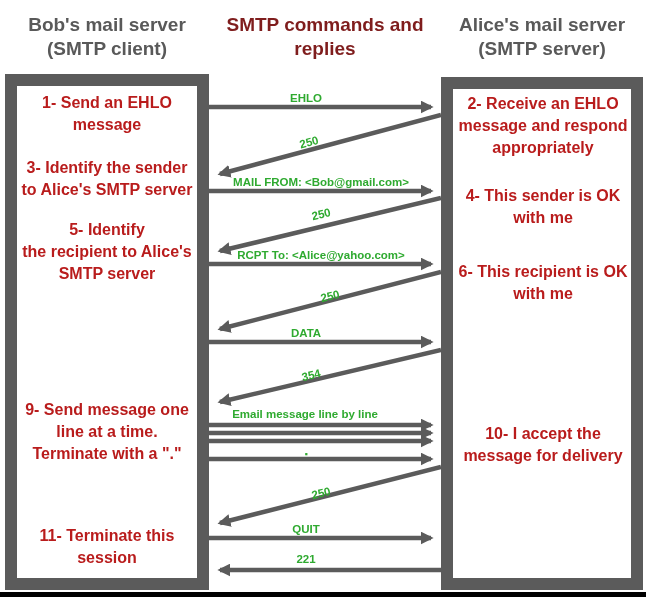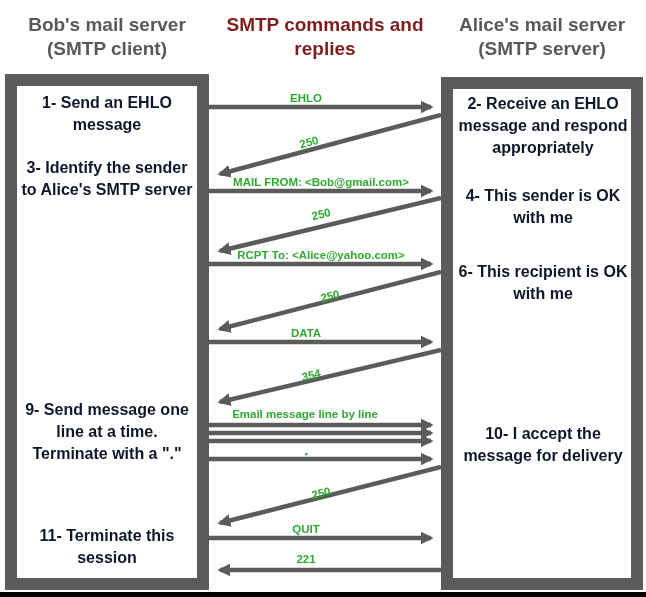--- a/index.html
+++ b/index.html
@@ -21,21 +21,21 @@
 
   .box {
     position:absolute; background:#ffffff;
     border:12px solid #5b5b5b;
   }
   .box-bob   { left:5px;   top:74px; width:204px; height:516px; }
   .box-alice { left:441px; top:77px; width:202px; height:513px; }
 
   .step {
     position:absolute; left:-9px; width:198px; text-align:center;
-    color:#0f172a; font-weight:bold; font-size:16px; line-height:22px;
+    color:#b91c1c; font-weight:bold; font-size:16px; line-height:22px;
     white-space:pre-line;
   }
   .box-bob   .s1 { top:6px;   }
   .box-bob   .s2 { top:71px;  }
   .box-bob   .s3 { top:133px; }
   .box-bob   .s4 { top:215px; }
   .box-bob   .s5 { top:313px; }
   .box-bob   .s6 { top:439px; }
   .box-alice .s1 { top:4px;   }
   .box-alice .s2 { top:96px;  }
@@ -61,20 +61,23 @@
   <div class="hdr hdr-mid">SMTP commands and
 replies</div>
   <div class="hdr hdr-alice">Alice's mail server
 (SMTP server)</div>
 
   <div class="box box-bob">
     <div class="step s1">1- Send an EHLO
 message</div>
     <div class="step s2">3- Identify the sender
 to Alice's SMTP server</div>
+    <div class="step s3">5- Identify
+the recipient to Alice's
+SMTP server</div>
     <div class="step s5">9- Send message one
 line at a time.
 Terminate with a "."</div>
     <div class="step s6">11- Terminate this
 session</div>
   </div>
 
   <div class="box box-alice">
     <div class="step s1">2- Receive an EHLO
 message and respond

